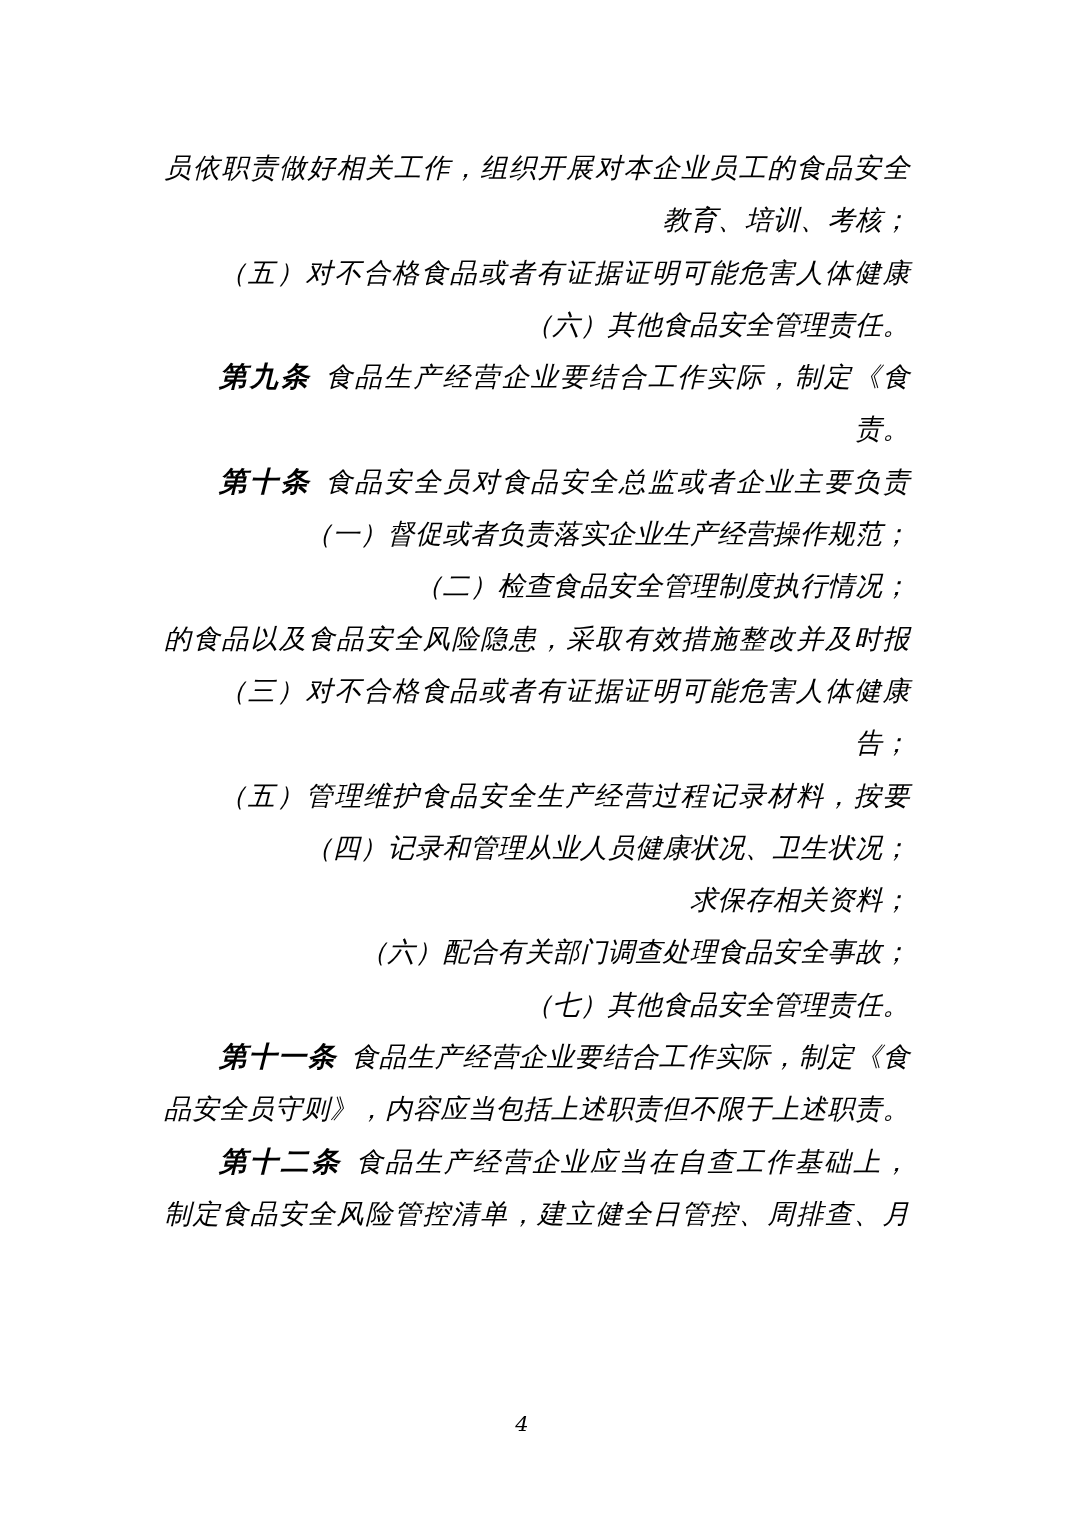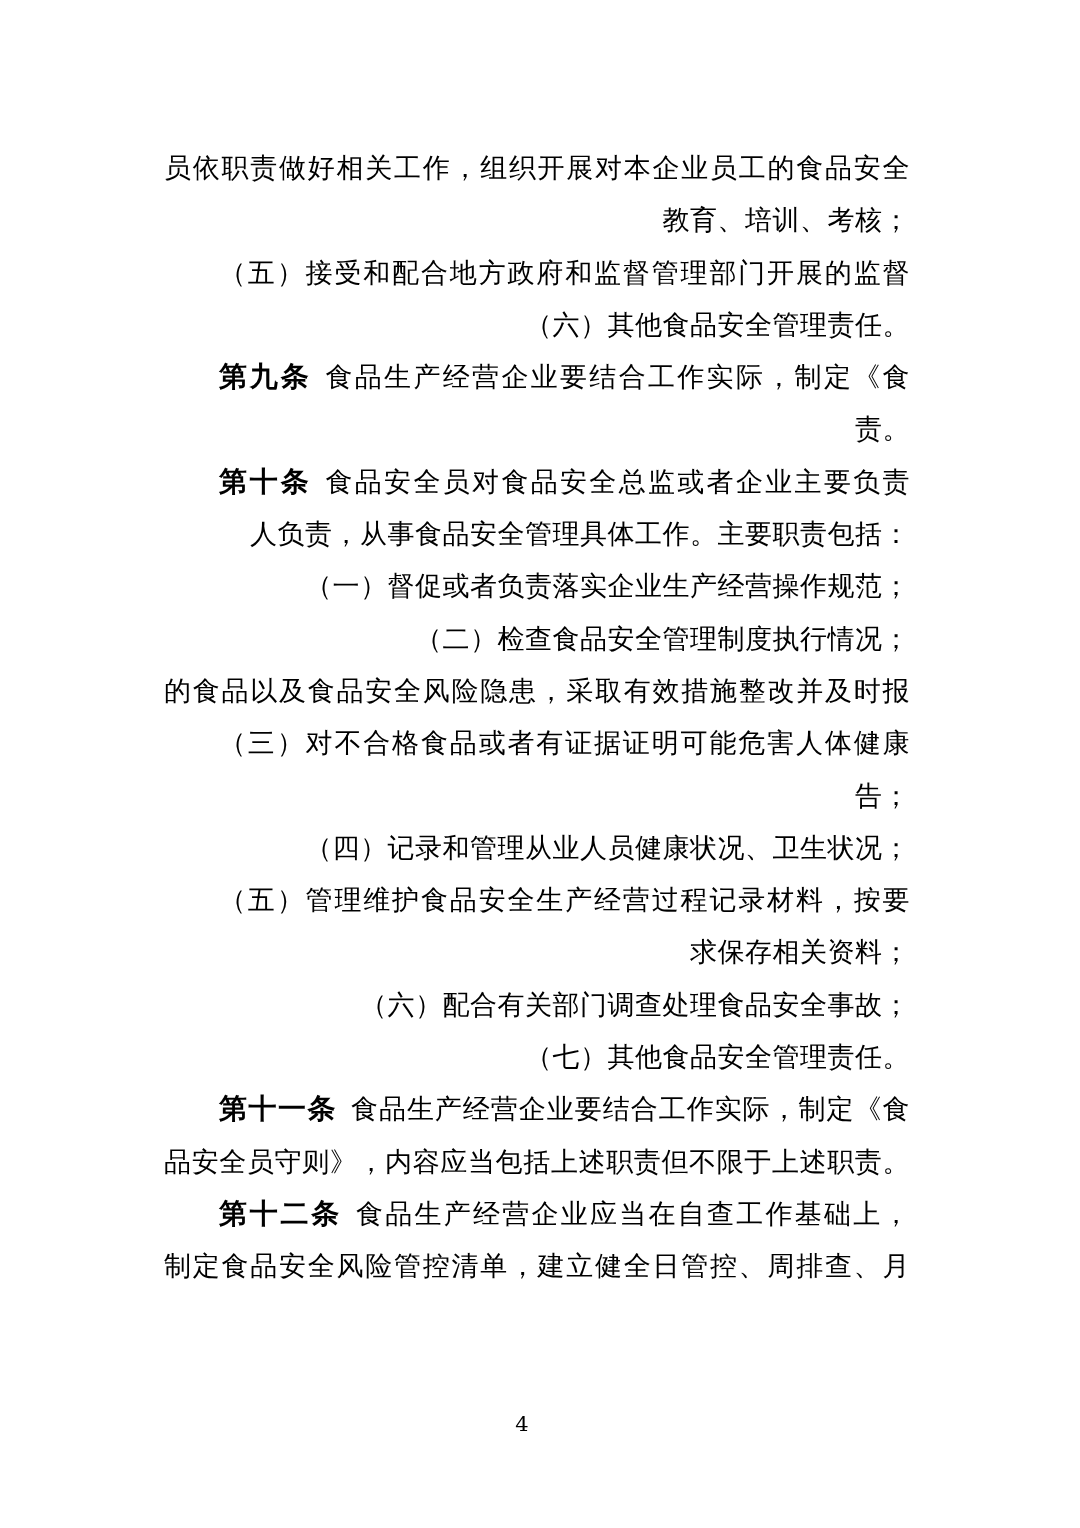--- a/index.html
+++ b/index.html
@@ -8,20 +8,21 @@
     background: #ffffff;
   }
   .page {
     position: relative;
     width: 1044px;
     height: 1528px;
     background: #ffffff;
     color: #000000;
     font-family: "DejaVu Serif", serif;
     overflow: hidden;
+    font-style: italic;
   }
   .text-block {
     position: absolute;
     left: 164px;
     top: 142px;
     width: 746px;
   }
   .line {
     font-size: 27px;
     line-height: 52.3px;
@@ -57,33 +58,32 @@
     color: #000000;
   }
 </style>
 </head>
 <body>
 
 <div class="page">
   <div class="text-block">
       <div class="line justify"><span>员依职责做好相关工作，组织开展对本企业员工的食品安全</span></div>
       <div class="line"><span>教育、培训、考核；</span></div>
-      <div class="line justify indent"><span>（五）接受和配合地方政府和监督管理部门开展的监督</span></div>
+      <div class="line justify indent"><span>（五）对不合格食品或者有证据证明可能危害人体健康</span></div>
       <div class="line indent"><span>（六）其他食品安全管理责任。</span></div>
       <div class="line justify indent"><span class="heading">第九条</span><span>食品生产经营企业要结合工作实际，制定《食</span></div>
       <div class="line"><span>责。</span></div>
       <div class="line justify indent"><span class="heading">第十条</span><span>食品安全员对食品安全总监或者企业主要负责</span></div>
-      <div class="line"><span>人负责，从事食品安全管理具体工作。主要职责包括：</span></div>
       <div class="line indent"><span>（一）督促或者负责落实企业生产经营操作规范；</span></div>
       <div class="line indent"><span>（二）检查食品安全管理制度执行情况；</span></div>
       <div class="line justify"><span>的食品以及食品安全风险隐患，采取有效措施整改并及时报</span></div>
       <div class="line justify indent"><span>（三）对不合格食品或者有证据证明可能危害人体健康</span></div>
       <div class="line"><span>告；</span></div>
+      <div class="line justify indent"><span>（五）管理维护食品安全生产经营过程记录材料，按要</span></div>
       <div class="line indent"><span>（四）记录和管理从业人员健康状况、卫生状况；</span></div>
-      <div class="line justify indent"><span>（五）管理维护食品安全生产经营过程记录材料，按要</span></div>
       <div class="line"><span>求保存相关资料；</span></div>
       <div class="line indent"><span>（六）配合有关部门调查处理食品安全事故；</span></div>
       <div class="line indent"><span>（七）其他食品安全管理责任。</span></div>
       <div class="line justify indent"><span class="heading">第十一条</span><span>食品生产经营企业要结合工作实际，制定《食</span></div>
       <div class="line justify"><span>品安全员守则》，内容应当包括上述职责但不限于上述职责。</span></div>
       <div class="line justify indent"><span class="heading">第十二条</span><span>食品生产经营企业应当在自查工作基础上，</span></div>
       <div class="line justify"><span>制定食品安全风险管控清单，建立健全日管控、周排查、月</span></div>
     </div>
   <div class="page-number">4</div>
 </div>

